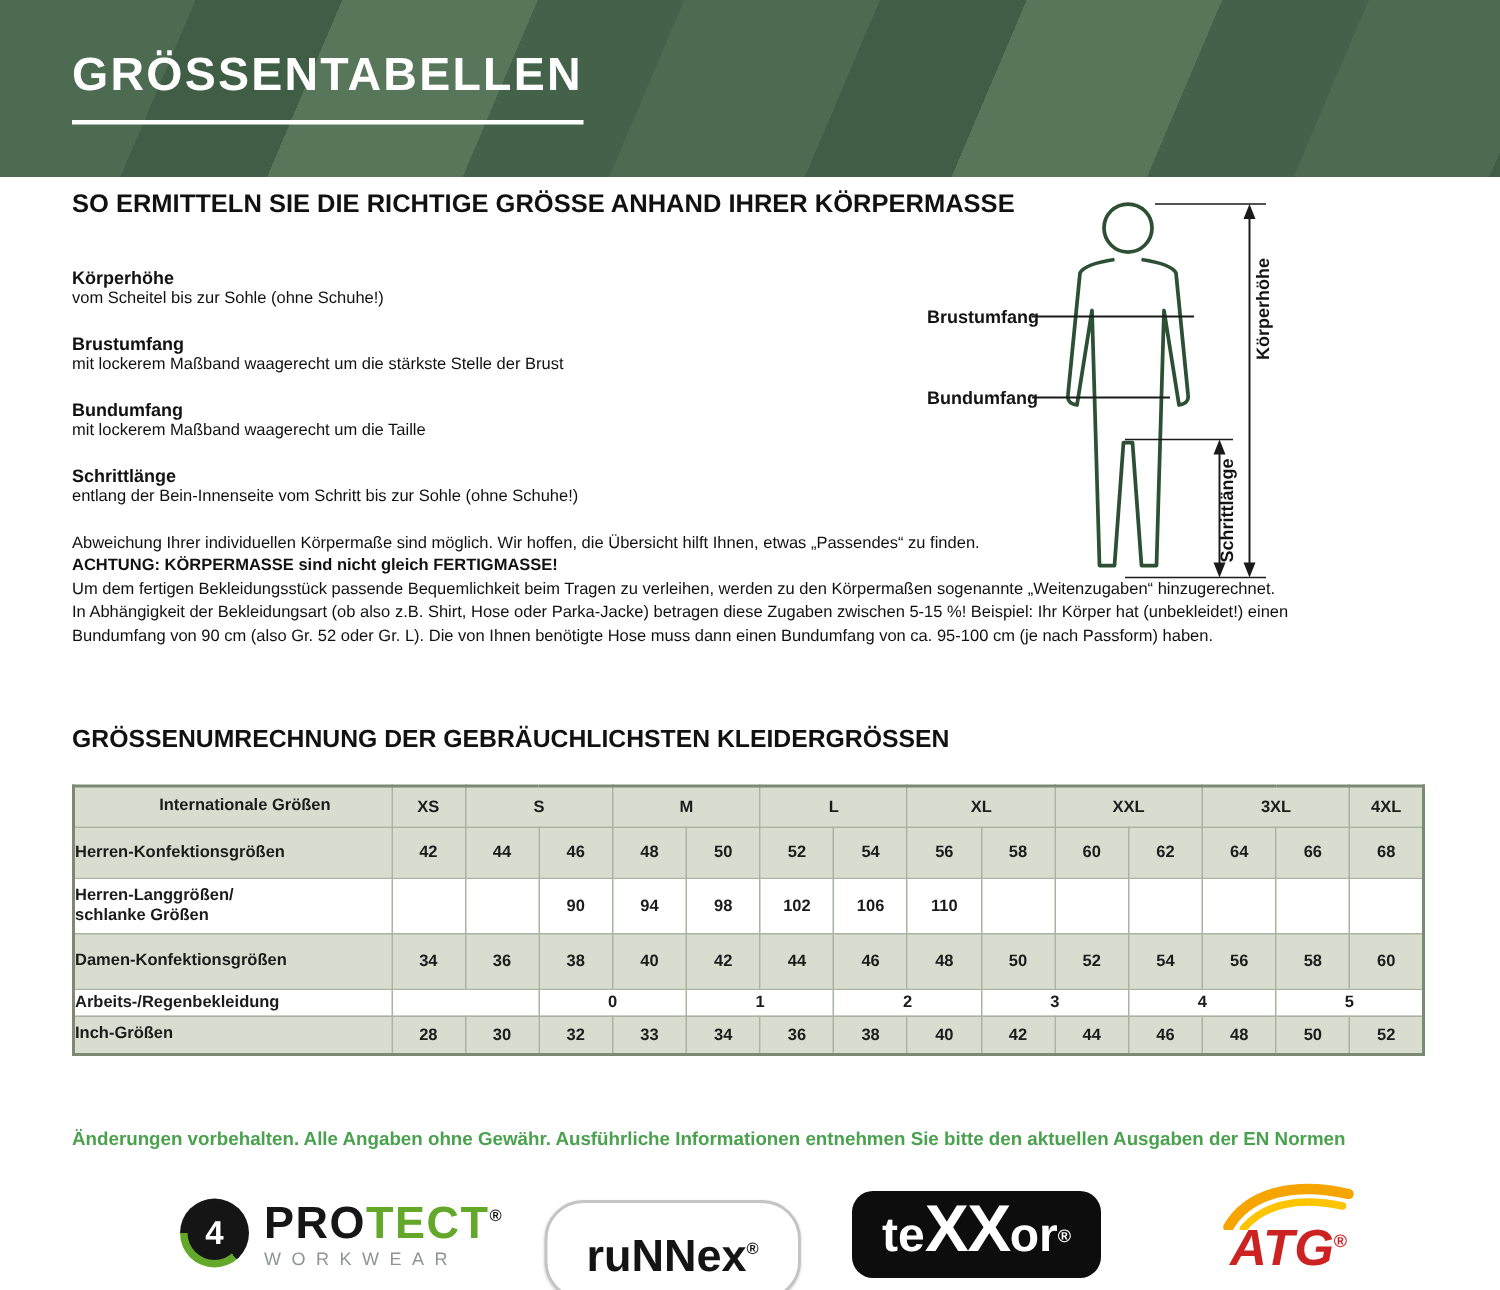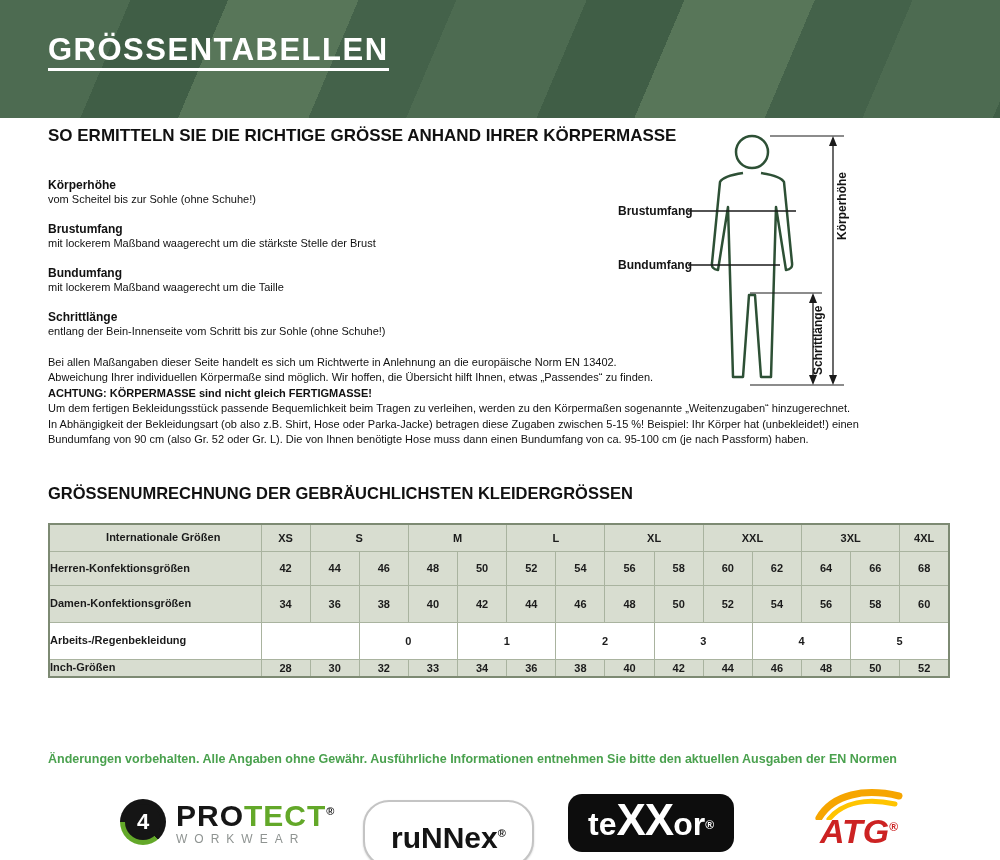--- a/index.html
+++ b/index.html
@@ -18,21 +18,21 @@
   html,body{margin:0;padding:0;background:#e9e9e9;}
   .page{position:relative;width:1000px;height:860px;background:#ffffff;overflow:hidden;
         font-family:"Liberation Sans","DejaVu Sans",sans-serif;color:#111;}
   
   .banner{position:absolute;left:0;top:0;right:0;height:118px;
     background:repeating-linear-gradient(113deg,
       var(--banner-1) 0 120px, var(--banner-2) 120px 210px,
       var(--banner-3) 210px 330px, var(--banner-4) 330px 420px);}
   .banner h1{position:absolute;left:48px;top:32px;margin:0;display:inline-block;
     font-size:31px;font-weight:bold;color:#fff;letter-spacing:1.5px;
-    border-bottom:3px solid #fff;padding-bottom:0;}
+    border-bottom:3px solid #fff;padding-bottom:12px;}
   
   .h-measure{position:absolute;left:48px;top:126px;margin:0;font-size:17px;font-weight:bold;}
   .h-table{position:absolute;left:48px;top:484px;margin:0;font-size:16.5px;font-weight:bold;}
   
   .definitions{position:absolute;left:48px;top:178px;width:540px;}
   .def-item{margin-bottom:16px;}
   .def-term{font-size:12px;font-weight:bold;line-height:14px;}
   .def-desc{font-size:11px;line-height:14px;}
   
   .paragraph{position:absolute;left:48px;top:355px;width:950px;}
@@ -134,21 +134,20 @@
     <text transform="translate(246,115) rotate(-90)">Körperhöhe</text>
 
     <line x1="150" y1="168" x2="222" y2="168" stroke="#1a1a1a" stroke-width="1.1"></line>
     <line x1="213" y1="171" x2="213" y2="257" stroke="#1a1a1a" stroke-width="1.3"></line>
     <polygon points="213,168 209,178 217,178" fill="#1a1a1a"></polygon>
     <polygon points="213,260 209,250 217,250" fill="#1a1a1a"></polygon>
     <text transform="translate(222,250) rotate(-90)">Schrittlänge</text>
   </svg>
 
   <div class="paragraph">
-      <div class="info-line">Bei allen Maßangaben dieser Seite handelt es sich um Richtwerte in Anlehnung an die europäische Norm EN 13402.</div>
       <div class="info-line">Abweichung Ihrer individuellen Körpermaße sind möglich. Wir hoffen, die Übersicht hilft Ihnen, etwas „Passendes“ zu finden.</div>
       <div class="info-line bold">ACHTUNG: KÖRPERMASSE sind nicht gleich FERTIGMASSE!</div>
       <div class="info-line">Um dem fertigen Bekleidungsstück passende Bequemlichkeit beim Tragen zu verleihen, werden zu den Körpermaßen sogenannte „Weitenzugaben“ hinzugerechnet.</div>
       <div class="info-line">In Abhängigkeit der Bekleidungsart (ob also z.B. Shirt, Hose oder Parka-Jacke) betragen diese Zugaben zwischen 5-15 %! Beispiel: Ihr Körper hat (unbekleidet!) einen</div>
       <div class="info-line">Bundumfang von 90 cm (also Gr. 52 oder Gr. L). Die von Ihnen benötigte Hose muss dann einen Bundumfang von ca. 95-100 cm (je nach Passform) haben.</div>
     </div>
 
   <h2 class="h-table">GRÖSSENUMRECHNUNG DER GEBRÄUCHLICHSTEN KLEIDERGRÖSSEN</h2>
 
   <table class="size-table">
@@ -180,20 +179,38 @@
           <td>52</td>
           <td>54</td>
           <td>56</td>
           <td>58</td>
           <td>60</td>
           <td>62</td>
           <td>64</td>
           <td>66</td>
           <td>68</td>
         </tr>
+        <tr>
+          <th class="label-cell">Herren-Langgrößen/
+schlanke Größen</th>
+          <td></td>
+          <td></td>
+          <td>90</td>
+          <td>94</td>
+          <td>98</td>
+          <td>102</td>
+          <td>106</td>
+          <td>110</td>
+          <td></td>
+          <td></td>
+          <td></td>
+          <td></td>
+          <td></td>
+          <td></td>
+        </tr>
         <tr class="shaded">
           <th class="label-cell">Damen-Konfektionsgrößen</th>
           <td>34</td>
           <td>36</td>
           <td>38</td>
           <td>40</td>
           <td>42</td>
           <td>44</td>
           <td>46</td>
           <td>48</td>

